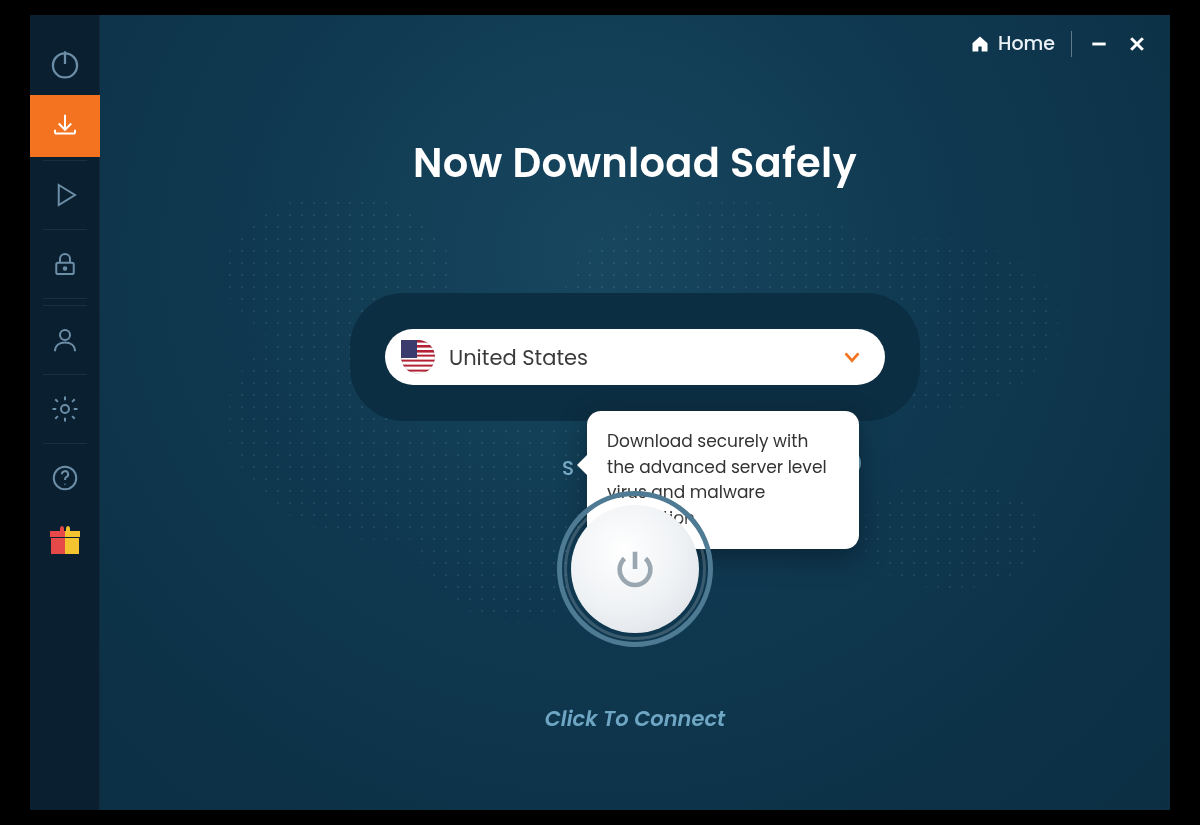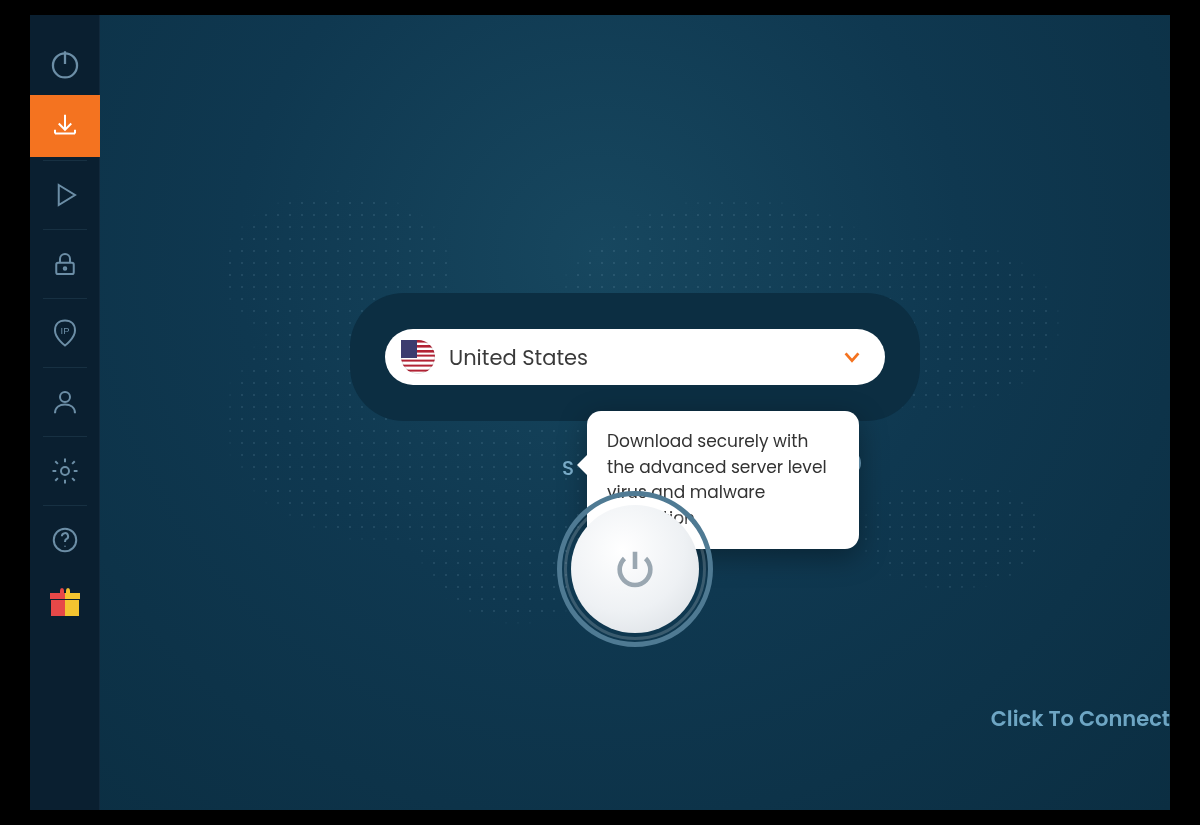--- a/index.html
+++ b/index.html
@@ -172,22 +172,22 @@
   content:""; position:absolute; inset:-14px; border-radius:50%;
   border:5px solid #4f7a93;
 }
 .powerbtn::after {
   content:""; position:absolute; inset:-7px; border-radius:50%;
   border:3px solid rgba(255,255,255,.18);
 }
 .powerbtn svg { width:46px; height:46px; stroke:#9aa7b1; stroke-width:2.4; fill:none; }
 
 .connect-label {
-  position:absolute; left:0; right:0; top:688px; text-align:right;
-  color:#6ea6c4; font-size:21px; font-weight:600;
+  position:absolute; left:0; right:0; top:688px; text-align:center;
+  color:#6ea6c4; font-size:21px; font-weight:600;font-style:italic;
 }
 
 .footer {
   position:absolute; left:0; right:0; bottom:0; height:36px;
   background:#0a1f30;
   display:flex; align-items:center; justify-content:space-between;
   padding:0 20px; color:#6b8aa0; font-size:15px;
 }
 </style>
 </head>
@@ -219,26 +219,20 @@
     </div>
     <div class="sidebar-divider"></div>
     <div class="sidebar-item">
       <svg viewBox="0 0 24 24">
           <rect x="5" y="11" width="14" height="9" rx="1.5"></rect>
           <path d="M8 11 V8 a4 4 0 0 1 8 0 V11"></path>
           <circle cx="12" cy="15.5" r="1"></circle>
         </svg>
     </div>
     <div class="sidebar-divider"></div>
-    <div class="sidebar-item">
-      <svg viewBox="0 0 24 24">
-          <path d="M12 2 C17 2 20 5 20 10 C20 16 12 22 12 22 C12 22 4 16 4 10 C4 5 7 2 12 2 Z"></path>
-          <text x="12" y="12.5" text-anchor="middle" font-size="7.5" font-family="sans-serif" fill="#6c8ea6" stroke="none">IP</text>
-        </svg>
-    </div>
     <div class="sidebar-divider"></div>
     <div class="sidebar-item">
       <svg viewBox="0 0 24 24">
           <circle cx="12" cy="8" r="4"></circle>
           <path d="M4 21 C4 16 8 14 12 14 C16 14 20 16 20 21"></path>
         </svg>
     </div>
     <div class="sidebar-divider"></div>
     <div class="sidebar-item">
       <svg viewBox="0 0 24 24">
@@ -267,23 +261,44 @@
         <div class="gift-box">
             <div class="gift-half l"></div>
             <div class="gift-half r"></div>
           </div>
       </div>
     </div>
   </div>
 
   <div class="main">
 
+    <div class="winctrl">
+      <div class="home-link">
+        <svg viewBox="0 0 24 24">
+            <path d="M3 11 L12 3 L21 11 V21 H14 V15 H10 V21 H3 Z"></path>
+          </svg>
+        <span>Home</span>
+      </div>
+      <div class="vsep"></div>
+      <div class="winbtn">
+        <svg viewBox="0 0 24 24" width="20" height="20">
+            <line x1="4" y1="12" x2="20" y2="12"></line>
+          </svg>
+      </div>
+      <div class="winbtn">
+        <svg viewBox="0 0 24 24" width="20" height="20">
+            <line x1="5" y1="5" x2="19" y2="19"></line>
+            <line x1="19" y1="5" x2="5" y2="19"></line>
+          </svg>
+      </div>
+    </div>
 
     <div class="map"></div>
 
+    <div class="heading-lg">Now Download Safely</div>
 
     <div class="selector-wrap">
       <div class="country-select">
         <div class="flag"></div>
         <div class="country-label">United States</div>
         <div class="chevron">
           <svg viewBox="0 0 24 24">
               <polyline points="5,8 12,16 19,8"></polyline>
             </svg>
         </div>

